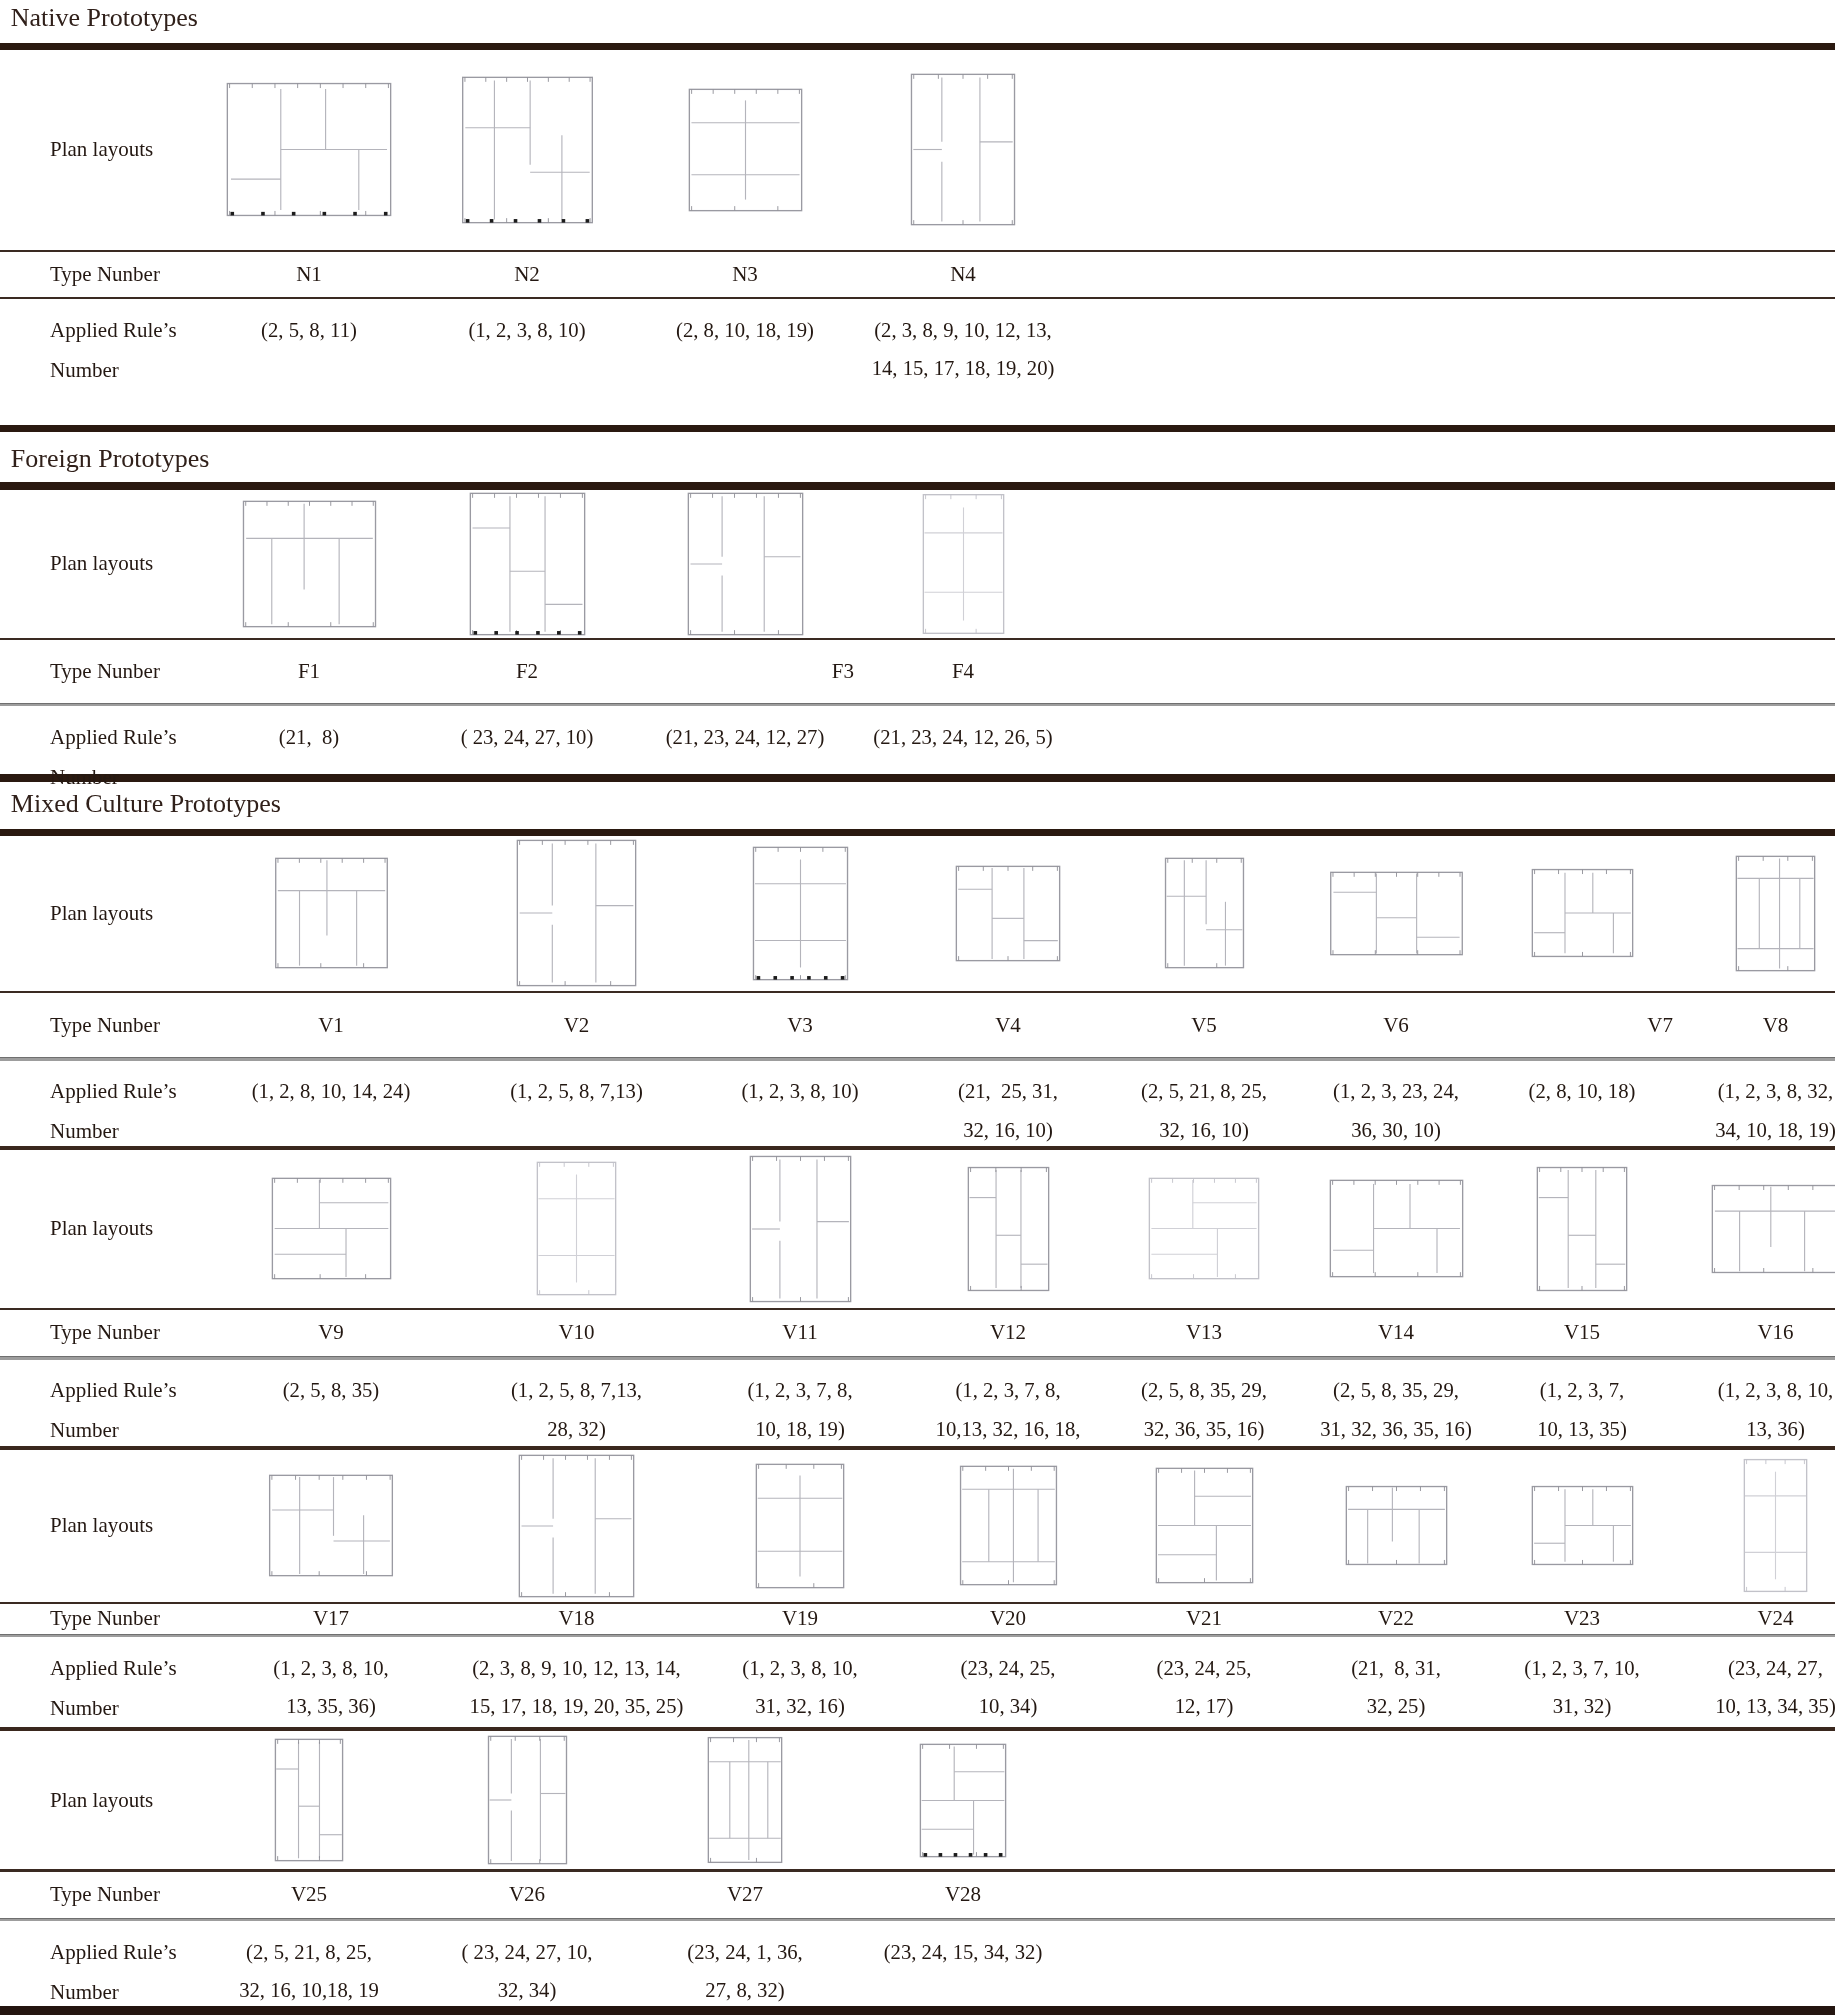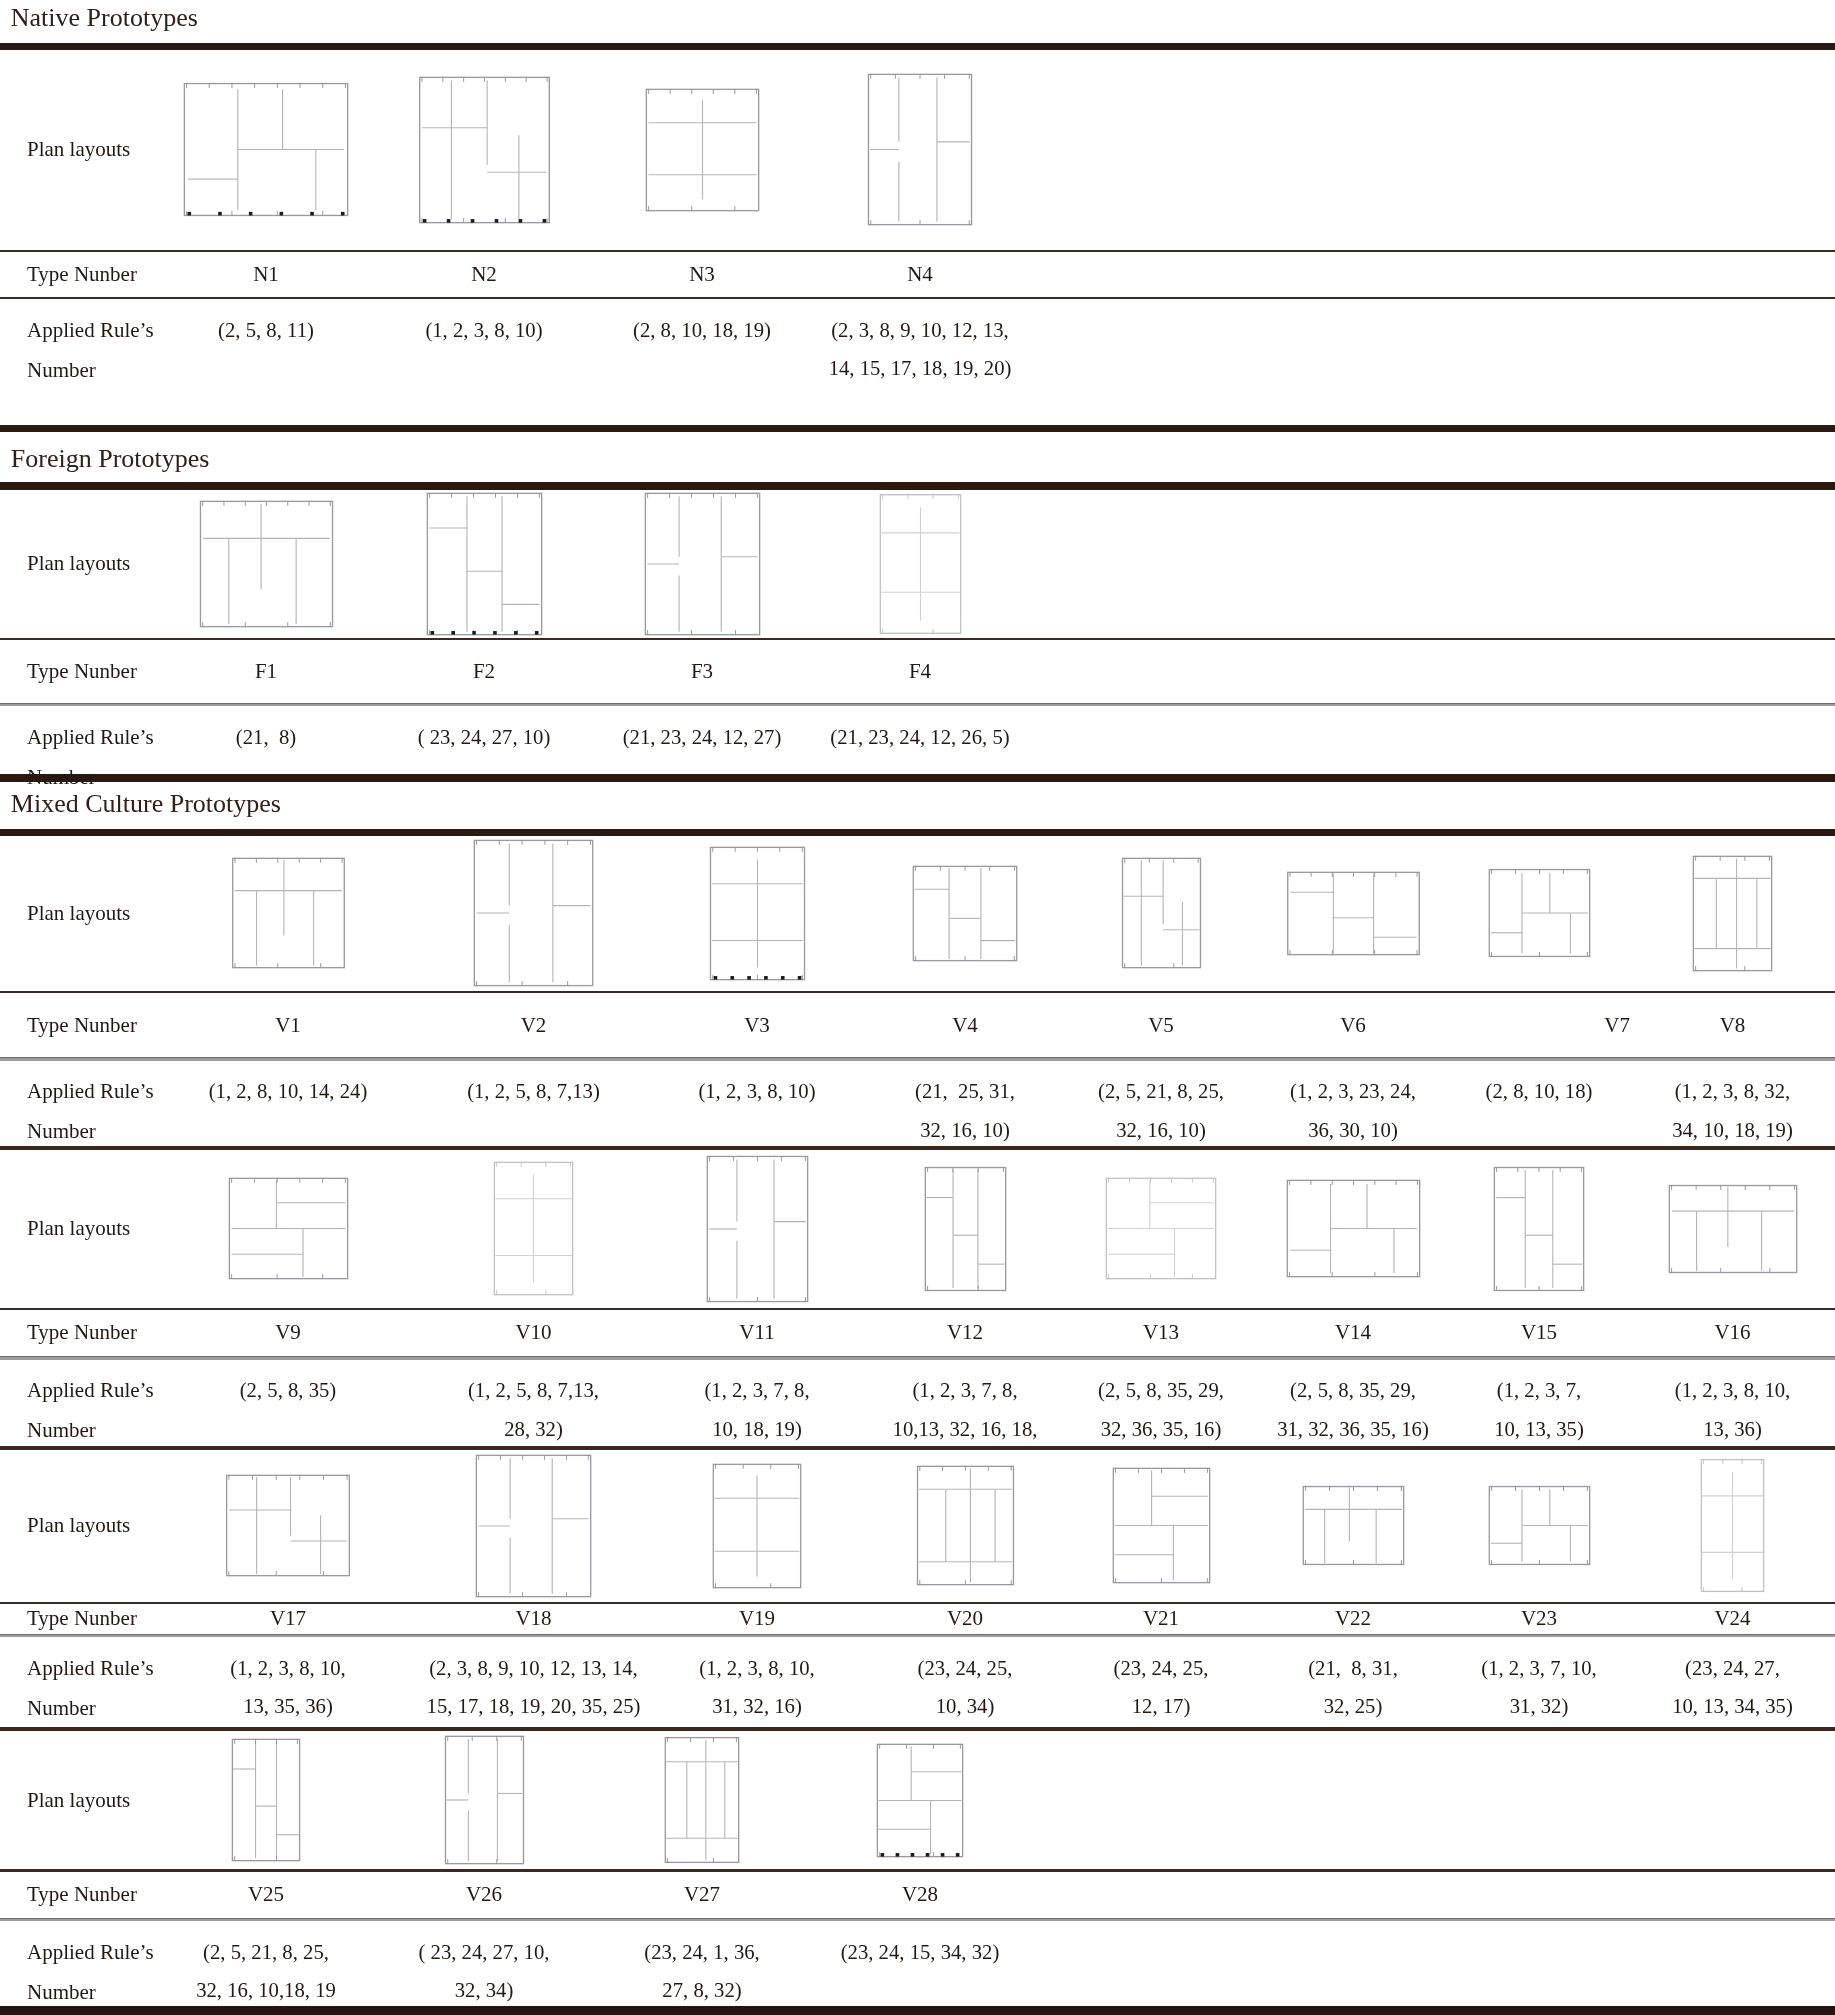--- a/index.html
+++ b/index.html
@@ -6,21 +6,21 @@
   body{font-family:"Liberation Serif", serif;color:#241812;}
   .sheet{position:relative;width:1835px;height:2015px;background:#fff;overflow:hidden;}
   .sec-title{font-size:26px;padding:8px 0 0 10.8px;letter-spacing:0px;color:#30201a;}
   .rule{width:100%;}
   .rule-thick{height:7.2px;background:#2a1910;}
   .rule-thin{height:2.2px;background:#3a2a22;}
   .rule-gray{height:3.6px;background:#9d9d9d;box-shadow:0 0.9px 0 #6f6f6f inset;}
   .rule-med{height:4px;background:#3a281e;}
   .rule-final{height:9px;background:#241510;}
   .trow{display:flex;align-items:stretch;box-sizing:border-box;}
-  .label-col{flex:0 0 157px;width:157px;box-sizing:border-box;padding-left:27px;font-size:21px;display:flex;align-items:center;}
+  .label-col{flex:0 0 157px;width:157px;box-sizing:border-box;padding-left:7px;font-size:21px;display:flex;align-items:center;margin-left:43px;}
   .label-col.top{align-items:flex-start;padding-top:11.7px;line-height:1.9;white-space:pre;}
   .cell{display:flex;align-items:center;justify-content:center;box-sizing:border-box;}
   .type-text{font-size:21px;}
   .rules-cell{align-items:flex-start;padding-top:11.7px;}
   .rules-text{font-size:20.7px;line-height:1.85;white-space:pre;text-align:center;}
   .plan-cell svg{display:block;}
 </style>
 </head>
 <body>
 
@@ -240,21 +240,21 @@
     </div>
     <div class="rule rule-thin"></div>
     <div class="trow" style="height: 63px;">
       <div class="label-col">Type Nunber</div>
       <div class="cell" style="flex: 0 0 218px;">
         <span class="type-text">F1</span>
       </div>
       <div class="cell" style="flex: 0 0 218px;">
         <span class="type-text">F2</span>
       </div>
-      <div class="cell" style="flex: 0 0 218px;">
+      <div class="cell" style="flex: 0 0 218px; justify-content: flex-end;">
         <span class="type-text">F3</span>
       </div>
       <div class="cell" style="flex: 0 0 218px;">
         <span class="type-text">F4</span>
       </div>
     </div>
     <div class="rule rule-gray"></div>
     <div class="trow" style="height: 68px;">
       <div class="label-col top">Applied Rule’s
 Number</div>

